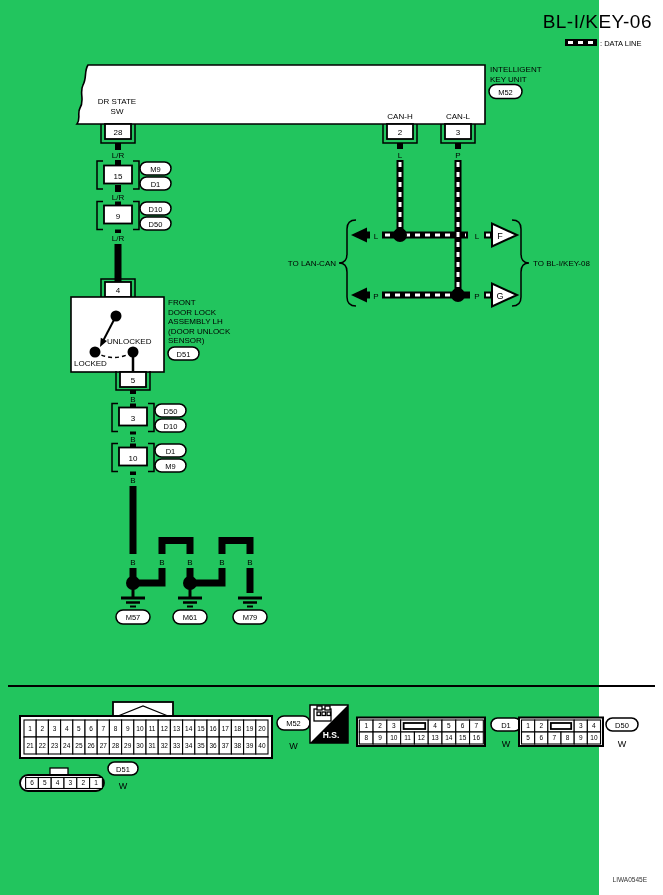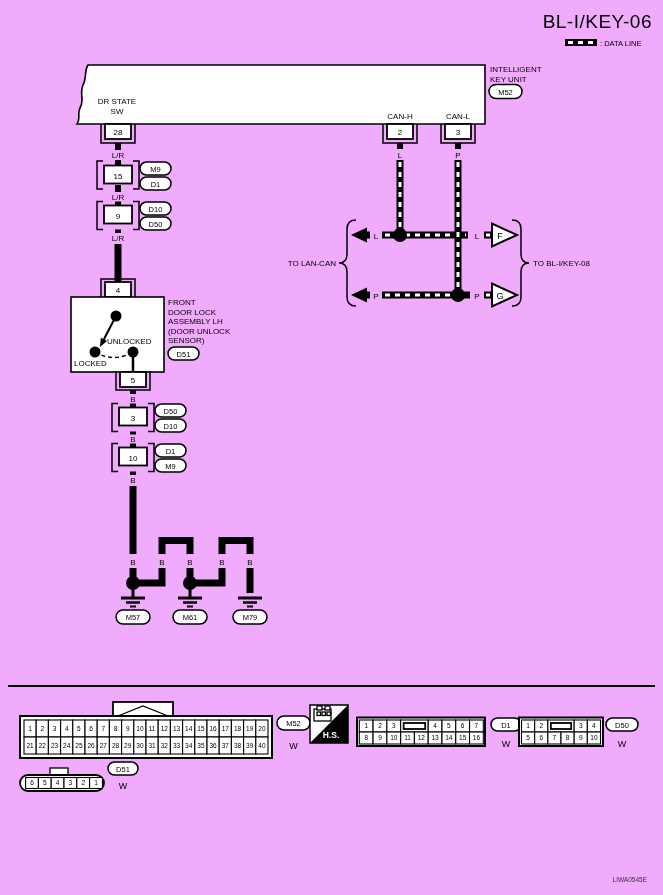--- a/index.html
+++ b/index.html
@@ -1,16 +1,16 @@
 <!DOCTYPE html>
 <html><head>
 <meta charset="utf-8">
 <style>
   html,body{margin:0;padding:0;background:#fff}
-  .page{width:663px;height:895px;position:relative;background:#f0abfc}
+  .page{width:599px;height:895px;position:relative;background:#22c55e}
   svg{display:block}
   text{font-family:"Liberation Sans","DejaVu Sans",sans-serif;fill:#000}
   .t8{font-size:8px}
   .t75{font-size:7.5px}
   .t9{font-size:9px}
   .tc{text-anchor:middle}
   .te{text-anchor:end}
   .title{font-size:19px;text-anchor:end;letter-spacing:.5px}
   .footer{font-size:6.5px;text-anchor:end;fill:#333}
   .box{fill:#fff;stroke:#000;stroke-width:1.8}

